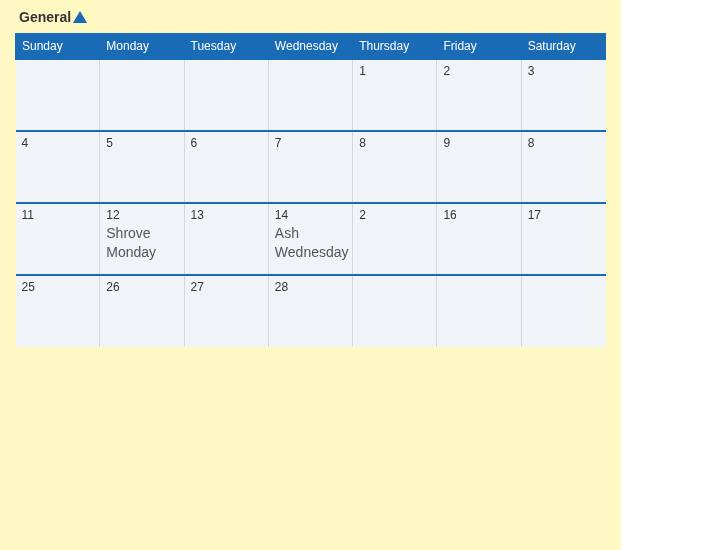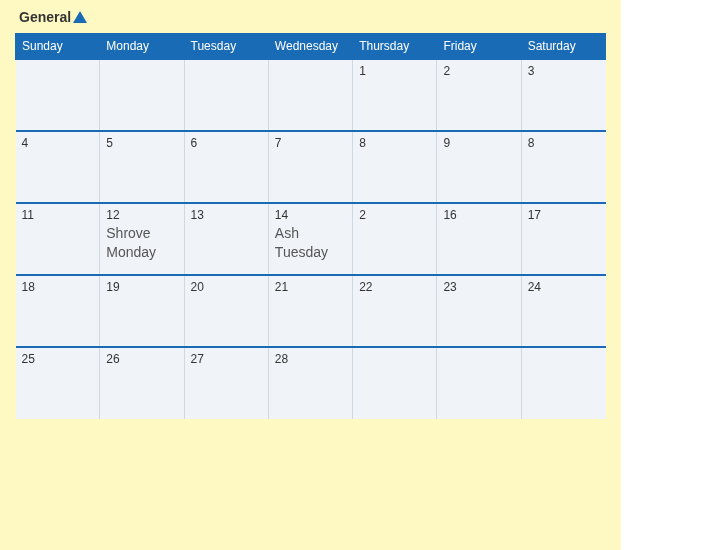--- a/index.html
+++ b/index.html
@@ -183,53 +183,30 @@
           </td>
           <td>
             <span class="day-number">12</span>
             <span class="event-label">Shrove Monday</span>
           </td>
           <td>
             <span class="day-number">13</span>
           </td>
           <td>
             <span class="day-number">14</span>
-            <span class="event-label">Ash Tuesday</span>
+            <span class="event-label">Ash Wednesday</span>
           </td>
           <td>
             <span class="day-number">2</span>
           </td>
           <td>
             <span class="day-number">16</span>
           </td>
           <td>
             <span class="day-number">17</span>
-          </td>
-        </tr>
-        <tr>
-          <td>
-            <span class="day-number">18</span>
-          </td>
-          <td>
-            <span class="day-number">19</span>
-          </td>
-          <td>
-            <span class="day-number">20</span>
-          </td>
-          <td>
-            <span class="day-number">21</span>
-          </td>
-          <td>
-            <span class="day-number">22</span>
-          </td>
-          <td>
-            <span class="day-number">23</span>
-          </td>
-          <td>
-            <span class="day-number">24</span>
           </td>
         </tr>
         <tr>
           <td>
             <span class="day-number">25</span>
           </td>
           <td>
             <span class="day-number">26</span>
           </td>
           <td>

